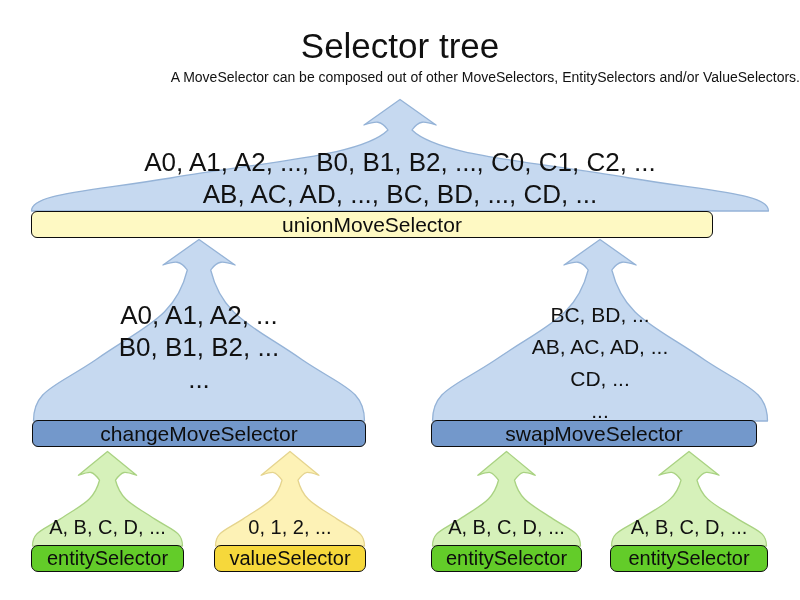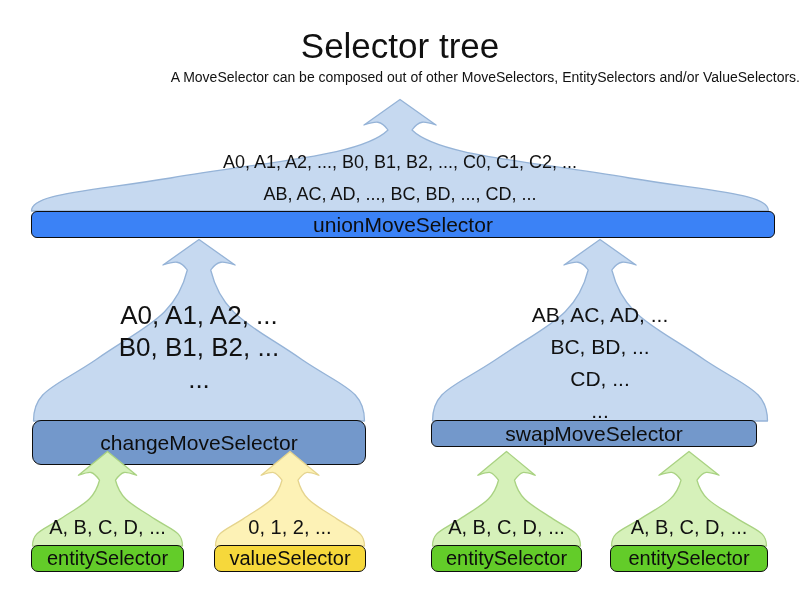--- a/index.html
+++ b/index.html
@@ -31,46 +31,46 @@
 <body>
 
 <div class="canvas">
 
   <h1 class="title">Selector tree</h1>
   <div class="subtitle">A MoveSelector can be composed out of other MoveSelectors, EntitySelectors and/or ValueSelectors.</div>
 
   <svg class="funnel" style="left:30px;top:98px" width="740" height="114" viewBox="0 0 740 114">
     <path fill="#c6d9f0" stroke="#95b3d7" d="M 370 1.5 L 406 27 C 394 23 389 22 382 32 C 407.9 57.6 495.8 62.4 599.4 80 C 688.2 94.4 738.5 96 738.5 113 L 1.5 113 C 1.5 96 51.80000000000001 94.4 140.6 80 C 244.2 62.4 332.1 57.6 358 32 C 351 22 346 23 334 27 Z"></path>
   </svg>
-  <div class="lines" style="left:30px;top:146px;width:740px;font-size:18px;line-height:32px">
+  <div class="lines" style="left:30px;top:146px;width:740px;font-size:26px;line-height:32px">
     <div>A0, A1, A2, ..., B0, B1, B2, ..., C0, C1, C2, ...</div>
     <div>AB, AC, AD, ..., BC, BD, ..., CD, ...</div>
   </div>
-  <div class="bar" style="left: 31px; top: 211px; width: 744px; height: 27px; background: #3b82f6;">
+  <div class="bar" style="left: 31px; top: 211px; width: 682px; height: 27px; background: #fef9c3;">
     <span>unionMoveSelector</span>
   </div>
 
   <svg class="funnel" style="left:32px;top:238px" width="334" height="184" viewBox="0 0 334 184">
     <path fill="#c6d9f0" stroke="#95b3d7" d="M 167 1.5 L 203 27 C 191 23 185.69 22 178.69 32 C 190.38 80 223.78 89 270.54 122 C 310.62 149 332.5 152 332.5 183 L 1.5 183 C 1.5 152 23.379999999999995 149 63.459999999999994 122 C 110.22 89 143.62 80 155.31 32 C 148.31 22 143 23 131 27 Z"></path>
   </svg>
   <div class="lines" style="left:32px;top:299px;width:334px;font-size:26px;line-height:32px">
     <div>A0, A1, A2, ...</div>
     <div>B0, B1, B2, ...</div>
     <div>...</div>
   </div>
-  <div class="bar" style="left: 32px; top: 420px; width: 334px; height: 45px; background: rgb(115, 152, 203); border-radius: 9px;">
+  <div class="bar" style="left: 32px; top: 420px; width: 334px; height: 27px; background: rgb(115, 152, 203);">
     <span>changeMoveSelector</span>
   </div>
 
   <svg class="funnel" style="left:431px;top:238px" width="338" height="184" viewBox="0 0 338 184">
     <path fill="#c6d9f0" stroke="#95b3d7" d="M 169 1.5 L 205 27 C 193 23 187.83 22 180.83 32 C 192.66000000000003 80 226.46 89 273.78 122 C 314.34000000000003 149 336.5 152 336.5 183 L 1.5 183 C 1.5 152 23.659999999999997 149 64.22 122 C 111.53999999999999 89 145.33999999999997 80 157.17 32 C 150.17 22 145 23 133 27 Z"></path>
   </svg>
   <div class="lines" style="left:431px;top:299px;width:338px;font-size:21px;line-height:32px">
+    <div>BC, BD, ...</div>
     <div>AB, AC, AD, ...</div>
-    <div>BC, BD, ...</div>
     <div>CD, ...</div>
     <div>...</div>
   </div>
   <div class="bar" style="left: 431px; top: 420px; width: 326px; height: 27px; background: rgb(115, 152, 203);">
     <span>swapMoveSelector</span>
   </div>
 
   <svg class="funnel" style="left:31px;top:450px" width="153" height="97" viewBox="0 0 153 97">
     <path fill="#d6f1ba" stroke="#a9d282" d="M 76.5 1.5 L 105.57 25.220000000000002 C 93.57 21.220000000000002 91.5 20.220000000000002 84.5 30.220000000000002 C 89.855 50.949600000000004 102.51 54.836400000000005 123.93 69.08800000000001 C 142.29 80.7484 151.5 82.04400000000001 151.5 96 L 1.5 96 C 1.5 82.04400000000001 10.710000000000008 80.7484 29.07 69.08800000000001 C 50.489999999999995 54.836400000000005 63.144999999999996 50.949600000000004 68.5 30.220000000000002 C 61.5 20.220000000000002 59.43 21.220000000000002 47.43 25.220000000000002 Z"></path>
   </svg>

